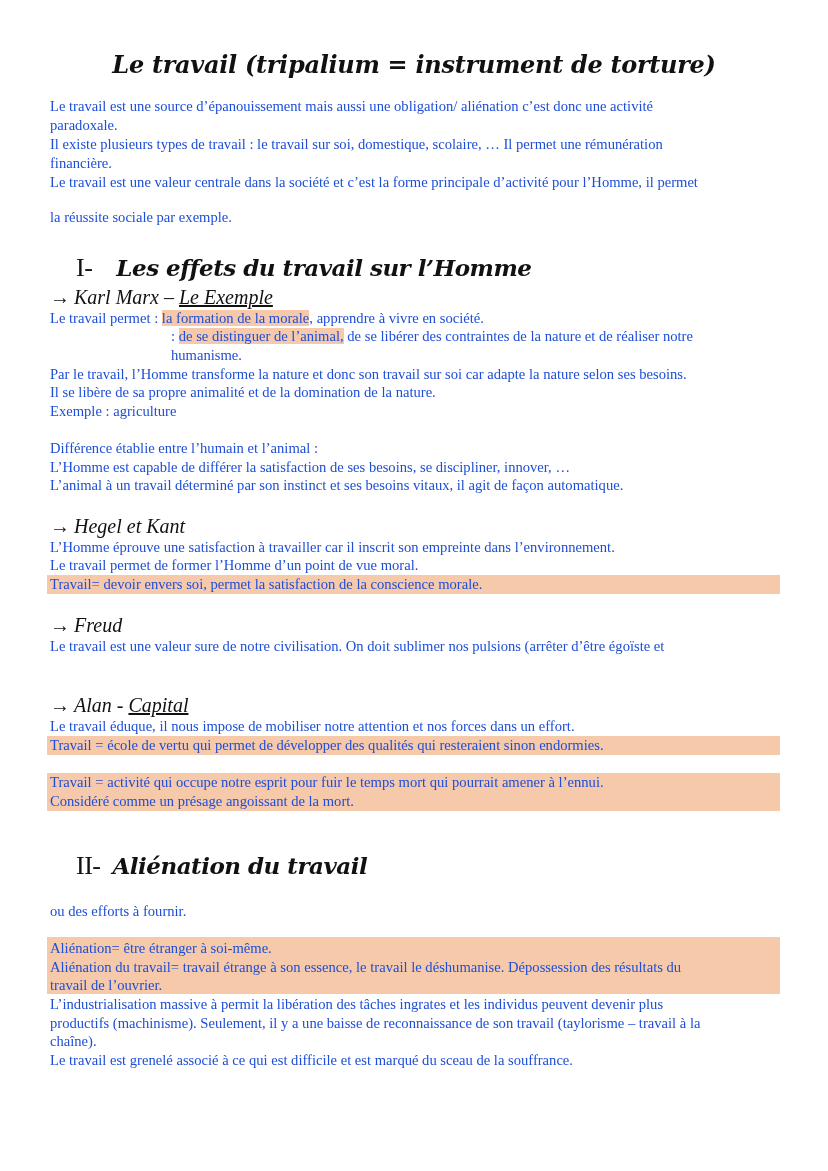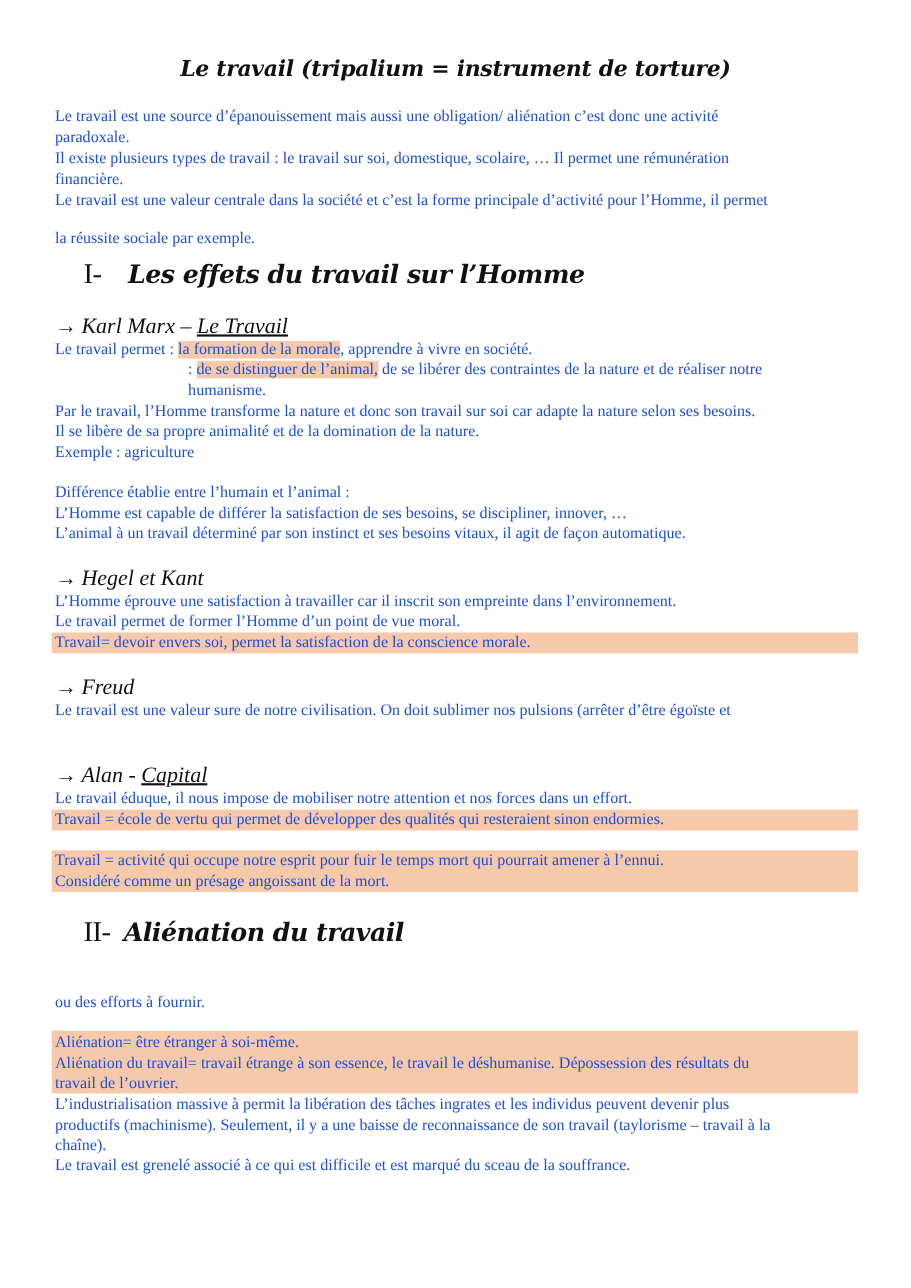--- a/index.html
+++ b/index.html
@@ -1,25 +1,25 @@
 <!DOCTYPE html>
 <html><head>
   <meta charset="utf-8">
   <style>
     html, body { margin: 0; padding: 0; background: #ffffff; }
     body { width: 828px; height: 1171px; overflow: hidden; position: relative; color: #1a1a1a; }
     .page { position: absolute; left: 0; top: 0; width: 828px; height: 1171px; }
     .title {
       position: absolute; left: 0; width: 828px; top: 50px; text-align: center;
       font-family: "DejaVu Serif", serif; font-style: italic; font-weight: bold;
-      font-size: 20px; letter-spacing: -0.3px; color: #111;
+      font-size: 24px; letter-spacing: -0.3px; color: #111;
     }
     .h1 {
       position: absolute; font-family: "DejaVu Serif", serif; font-style: italic; font-weight: bold;
-      font-size: 23px; color: #111; letter-spacing: -0.5px; white-space: nowrap;
+      font-size: 23px; color: #111; letter-spacing: -0.5px; white-space: nowrap; margin-top: 19px;
     }
     .h1 .num { display: inline-block; margin-right: 24px; font-style: normal; font-weight: normal; font-family: "Liberation Serif", serif; font-size: 26px; }
     .h2 {
       position: absolute; left: 50px; font-family: "Liberation Serif", serif; font-style: italic;
       font-size: 20px; color: #111; white-space: nowrap;
     }
     .h2 .arrow { font-style: normal; font-weight: bold; margin-right: 4px; }
     .h2 u { text-decoration: underline; }
     .line {
       position: absolute; left: 50px; font-family: "Liberation Serif", serif; font-size: 14.6px;
@@ -40,21 +40,21 @@
   <div class="line" style="top:135px">Il existe plusieurs types de travail : le travail sur soi, domestique, scolaire, … Il permet une rémunération</div>
   <div class="line" style="top:154px">financière.</div>
   <div class="line" style="top:173px">Le travail est une valeur centrale dans la société et c’est la forme principale d’activité pour l’Homme, il permet</div>
   <div class="line" style="top:208px">la réussite sociale par exemple.</div>
 
   <div class="h1" style="left:76px; top:234px">
     <span class="num">I-</span><span>Les effets du travail sur l’Homme</span>
   </div>
 
   <div class="h2" style="top:286px">
-    <span class="arrow">→</span><span>Karl Marx – </span><u>Le Travail</u>
+    <span class="arrow">→</span><span>Karl Marx – </span><u>Le Exemple</u>
   </div>
   <div class="line" style="top:327px; left:171px">
     <span>: </span><span class="hl">de se distinguer de l’animal,</span><span> de se libérer des contraintes de la nature et de réaliser notre</span>
   </div>
   <div class="line" style="top:309px">
     <span>Le travail permet : </span><span class="hl">la formation de la morale</span><span>, apprendre à vivre en société.</span>
   </div>
   <div class="line" style="top:346px; left:171px">humanisme.</div>
   <div class="line" style="top:365px">Par le travail, l’Homme transforme la nature et donc son travail sur soi car adapte la nature selon ses besoins.</div>
   <div class="line" style="top:383px">Il se libère de sa propre animalité et de la domination de la nature.</div>

